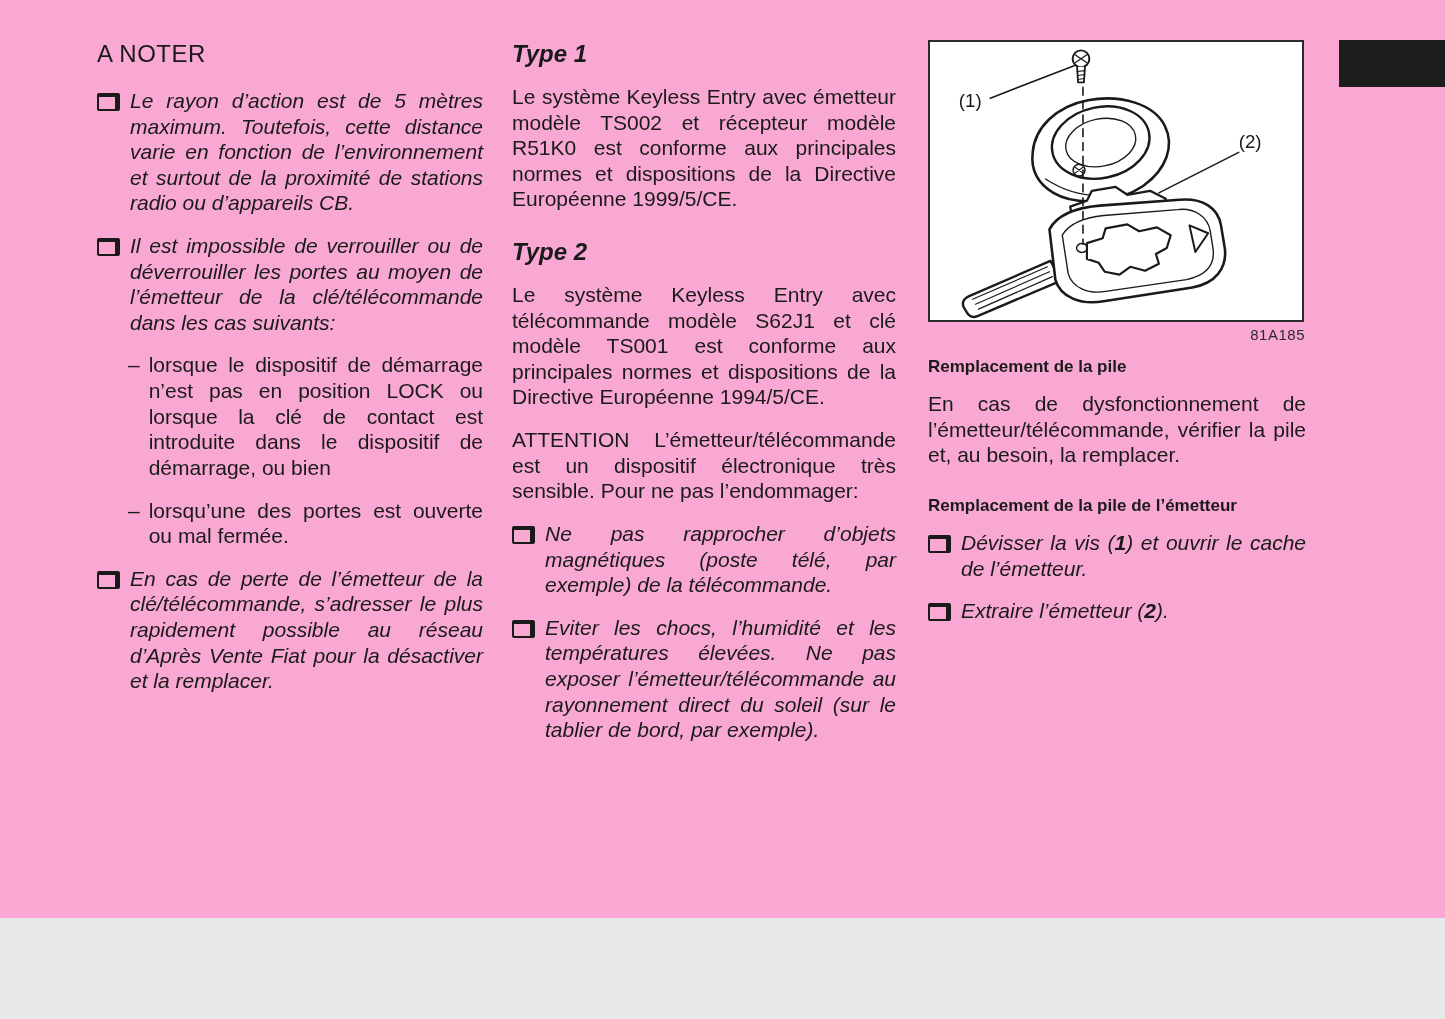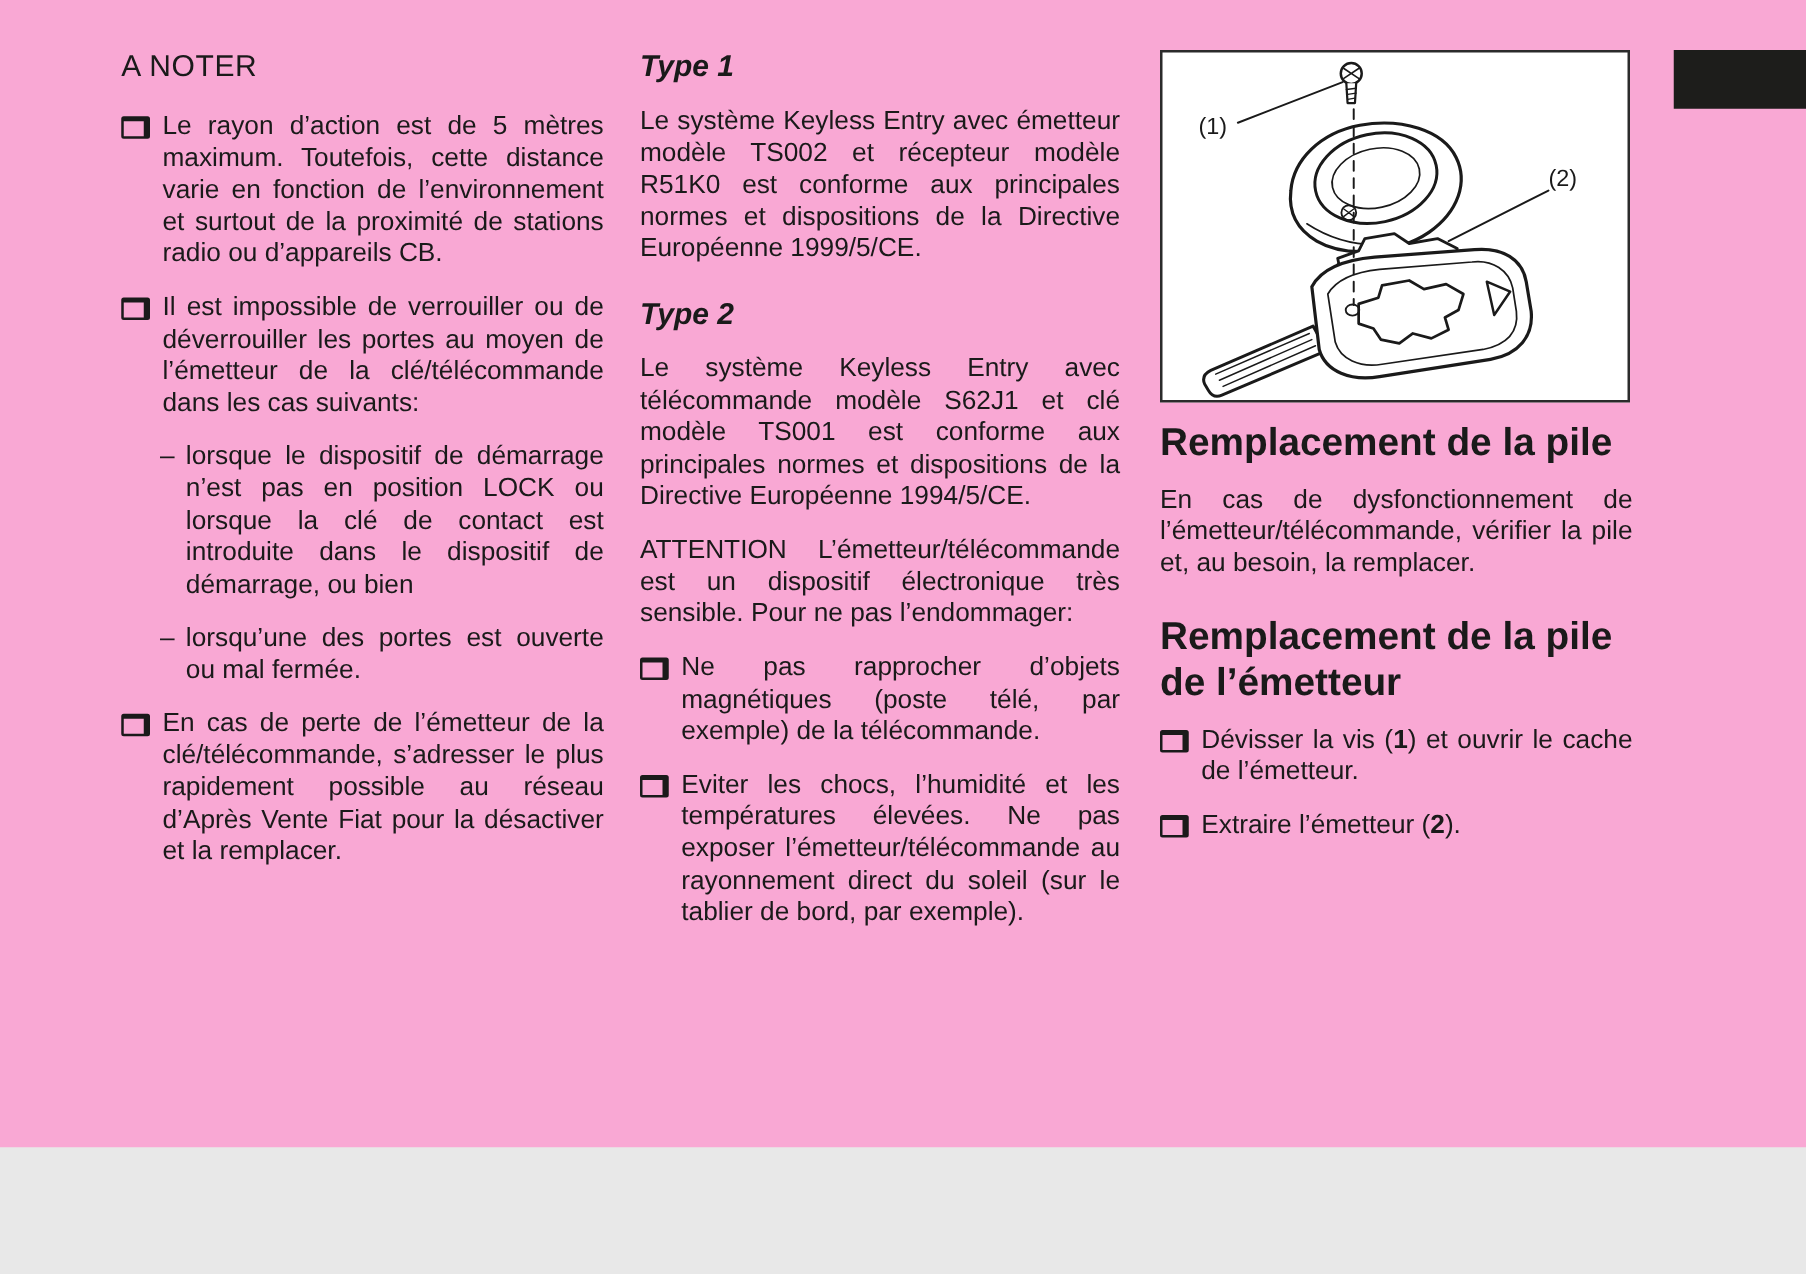--- a/index.html
+++ b/index.html
@@ -23,34 +23,35 @@
     letter-spacing: 0.5px;
     margin: 0 0 20px 0;
   }
   .h-bold {
     font-size: 24px;
     font-weight: 700;
     margin: 0 0 16px 0;
     font-style: italic;
   }
   .h-bold2 {
-    font-size: 31px;
+    font-size: 17px;
     font-weight: 700;
     line-height: 1.18;
     margin: 14px 0 14px 0;
   }
   p.body {
     font-size: 21px;
     line-height: 1.22;
     text-align: justify;
     margin: 0 0 17px 0;
   }
   .bullet {
     display: flex;
     margin: 0 0 17px 0;
+    font-style: italic;
   }
   .bullet .box {
     flex: 0 0 auto;
     width: 16px;
     height: 12px;
     border: 2px solid #1a1a1a;
     border-top-width: 4px;
     border-right-width: 5px;
     border-radius: 2px;
     margin: 5px 10px 0 0;
@@ -204,20 +205,21 @@
           </g>
 
           <line x1="60" y1="57" x2="145" y2="24" stroke-width="1.6"></line>
           <line x1="312" y1="112" x2="231" y2="153" stroke-width="1.6"></line>
         </g>
 
         <text x="28" y="66" font-size="19" fill="#1a1a1a">(1)</text>
         <text x="312" y="108" font-size="19" fill="#1a1a1a">(2)</text>
       </svg>
     </div>
+    <div class="figure-caption">81A185</div>
 
     <div class="h-bold2">Remplacement de la pile</div>
     <p class="body">En cas de dysfonctionnement de l’émetteur/télécommande, vérifier la pile et, au besoin, la remplacer.</p>
 
     <div class="h-bold2" style="margin-top:28px;">Remplacement de la pile de l’émetteur</div>
 
     <div class="bullet">
       <span class="box"></span>
       <span class="txt"><span>Dévisser la vis (</span><span class="b">1</span><span>) et ouvrir le cache de l’émetteur.</span></span>
     </div>

